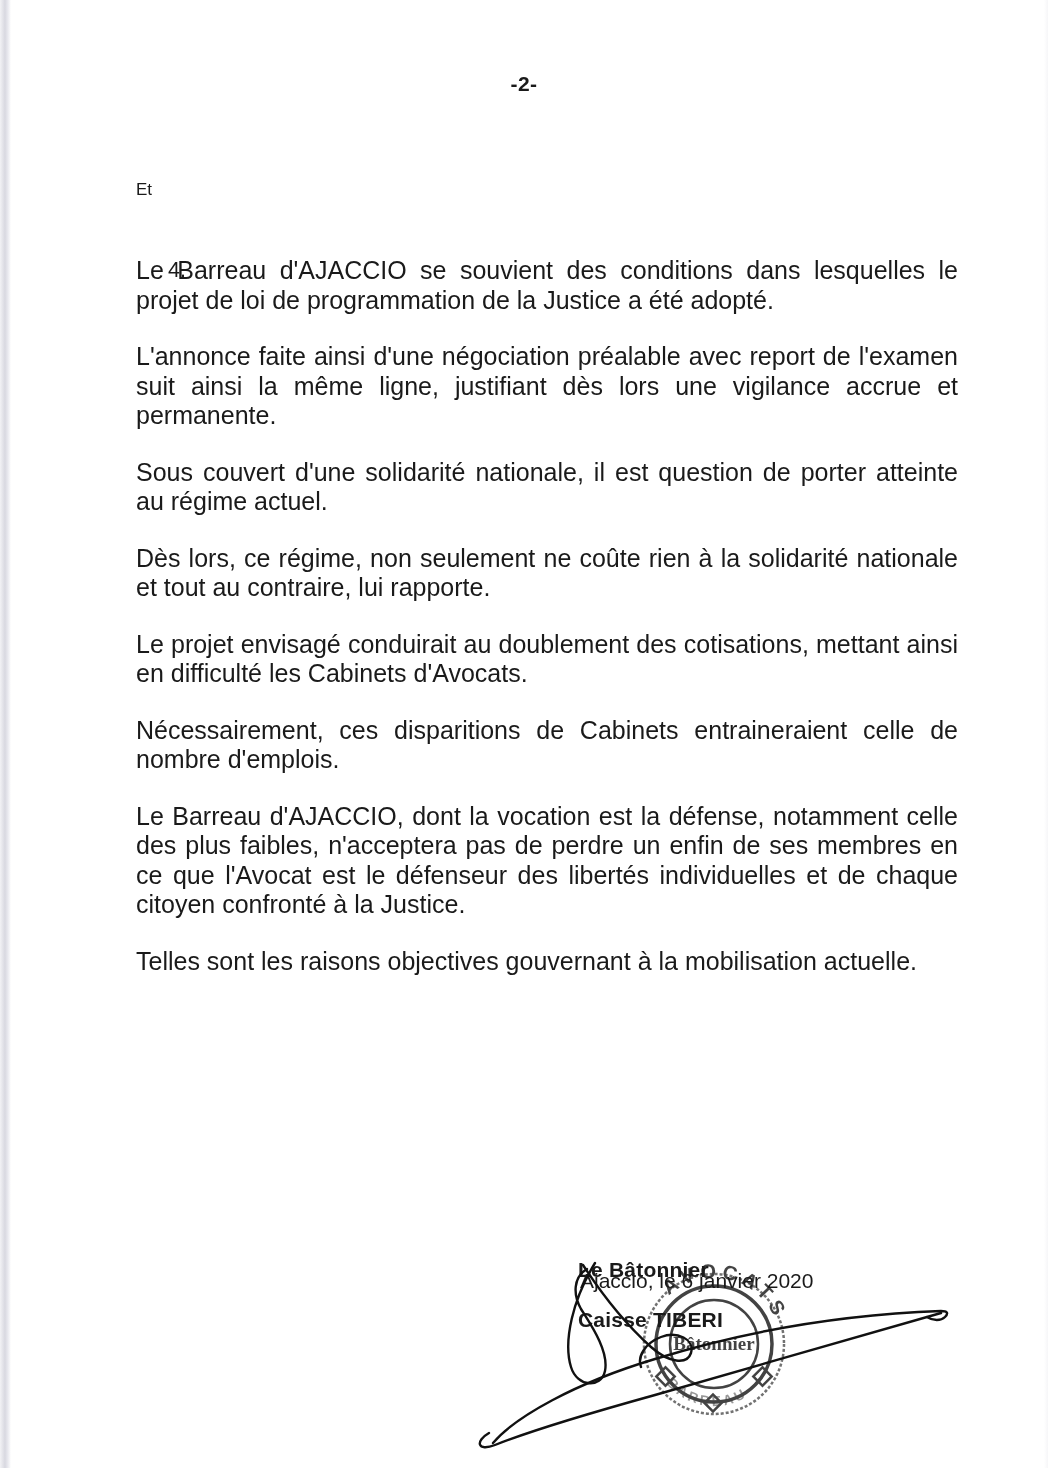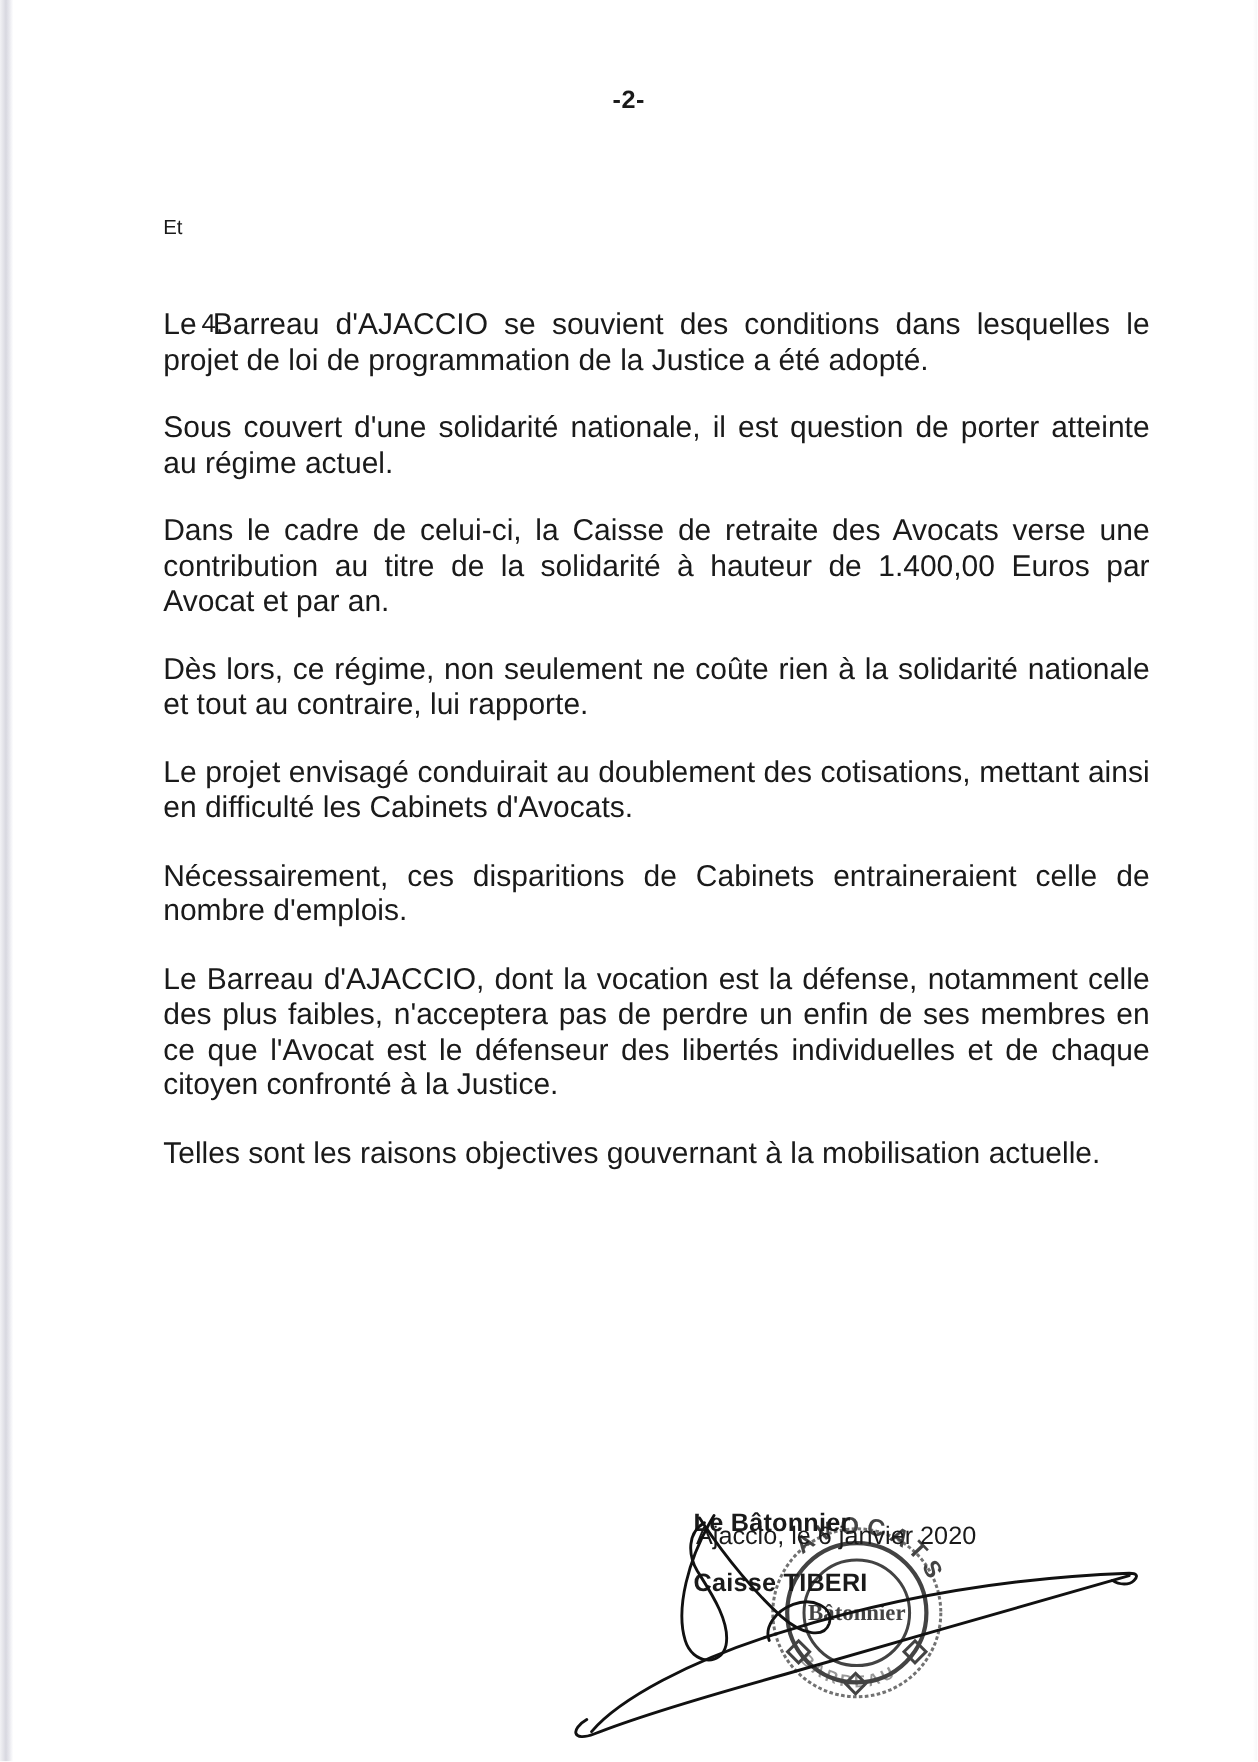--- a/index.html
+++ b/index.html
@@ -147,22 +147,22 @@
 
     <div class="conjunction">Et</div>
 
     <ul class="numbered-list">
       <li class="numbered-item">
         <span class="marker">4.</span>
       </li>
     </ul>
 
     <p class="para">Le Barreau d'AJACCIO se souvient des conditions dans lesquelles le projet de loi de programmation de la Justice a été adopté.</p>
+    <p class="para">L'annonce faite ainsi d'une négociation préalable avec report de l'examen suit ainsi la même ligne, justifiant dès lors une vigilance accrue et permanente.</p>
     <p class="para">Sous couvert d'une solidarité nationale, il est question de porter atteinte au régime actuel.</p>
-    <p class="para">Dans le cadre de celui-ci, la Caisse de retraite des Avocats verse une contribution au titre de la solidarité à hauteur de 1.400,00 Euros par Avocat et par an.</p>
     <p class="para">Dès lors, ce régime, non seulement ne coûte rien à la solidarité nationale et tout au contraire, lui rapporte.</p>
     <p class="para">Le projet envisagé conduirait au doublement des cotisations, mettant ainsi en difficulté les Cabinets d'Avocats.</p>
     <p class="para">Nécessairement, ces disparitions de Cabinets entraineraient celle de nombre d'emplois.</p>
     <p class="para">Le Barreau d'AJACCIO, dont la vocation est la défense, notamment celle des plus faibles, n'acceptera pas de perdre un enfin de ses membres en ce que l'Avocat est le défenseur des libertés individuelles et de chaque citoyen confronté à la Justice.</p>
     <p class="para">Telles sont les raisons objectives gouvernant à la mobilisation actuelle.</p>
 
   </div>
 
   <div class="date-line">Ajaccio, le 6 janvier 2020</div>
 

